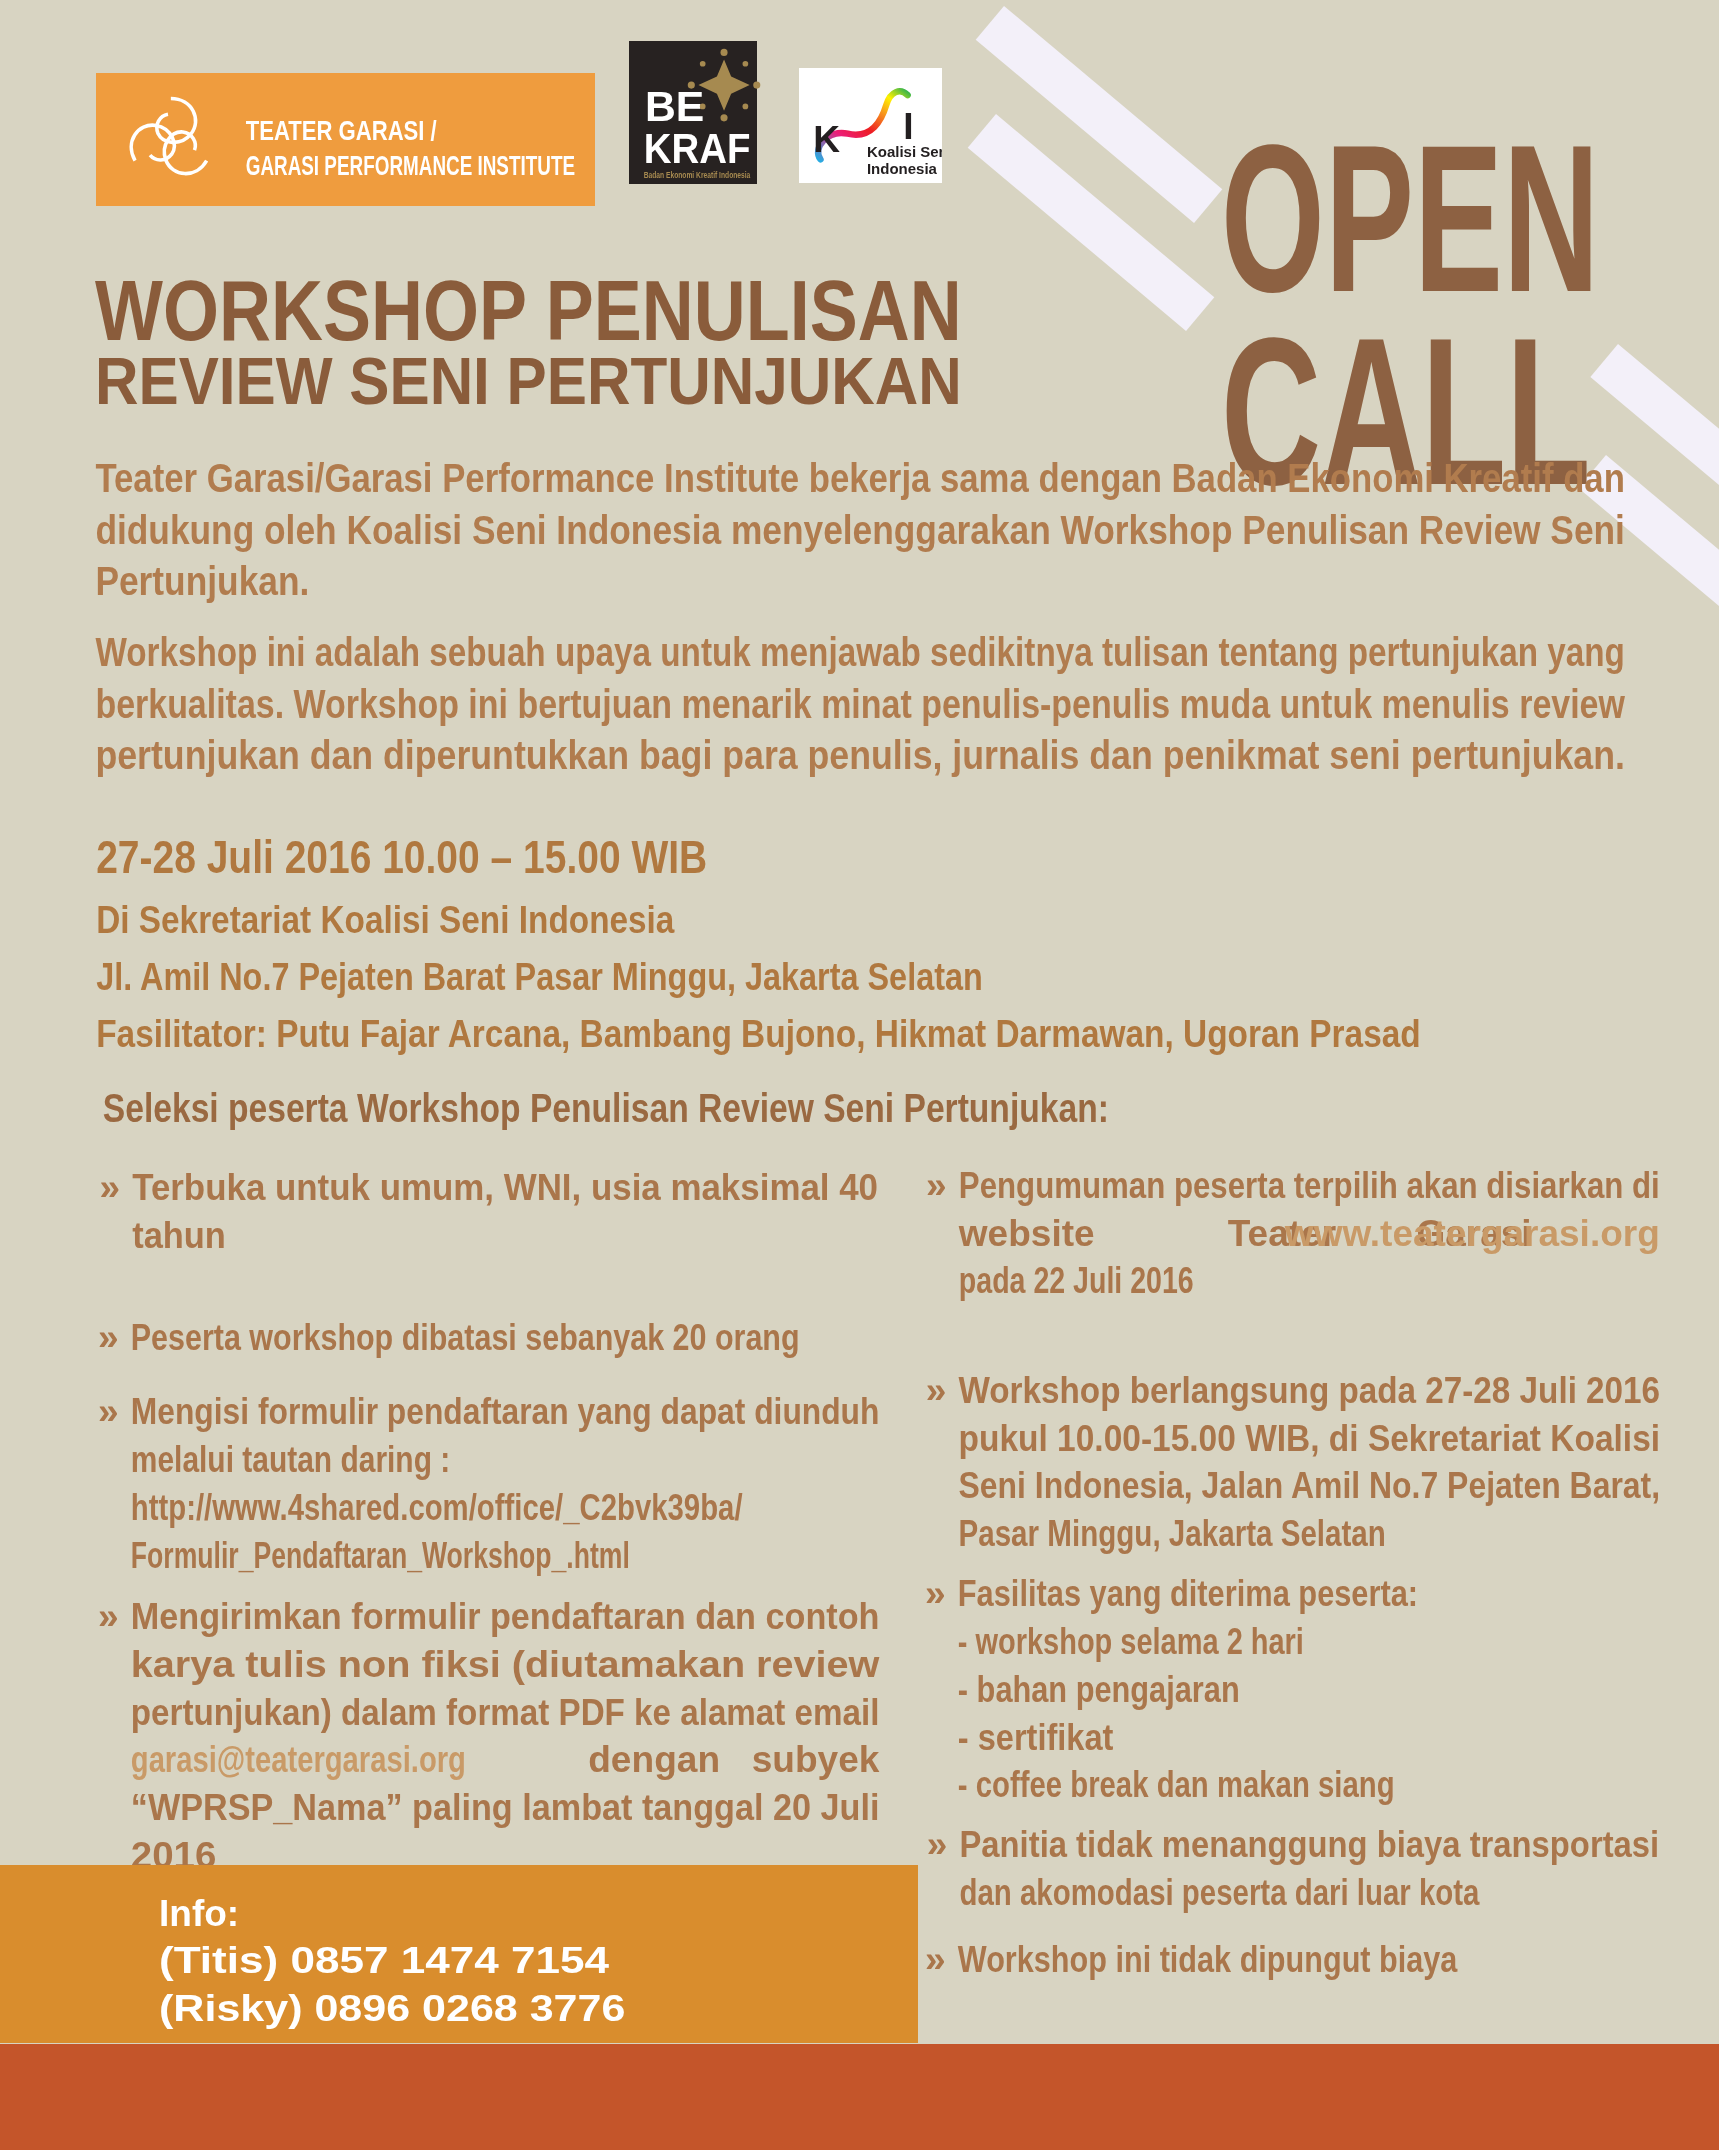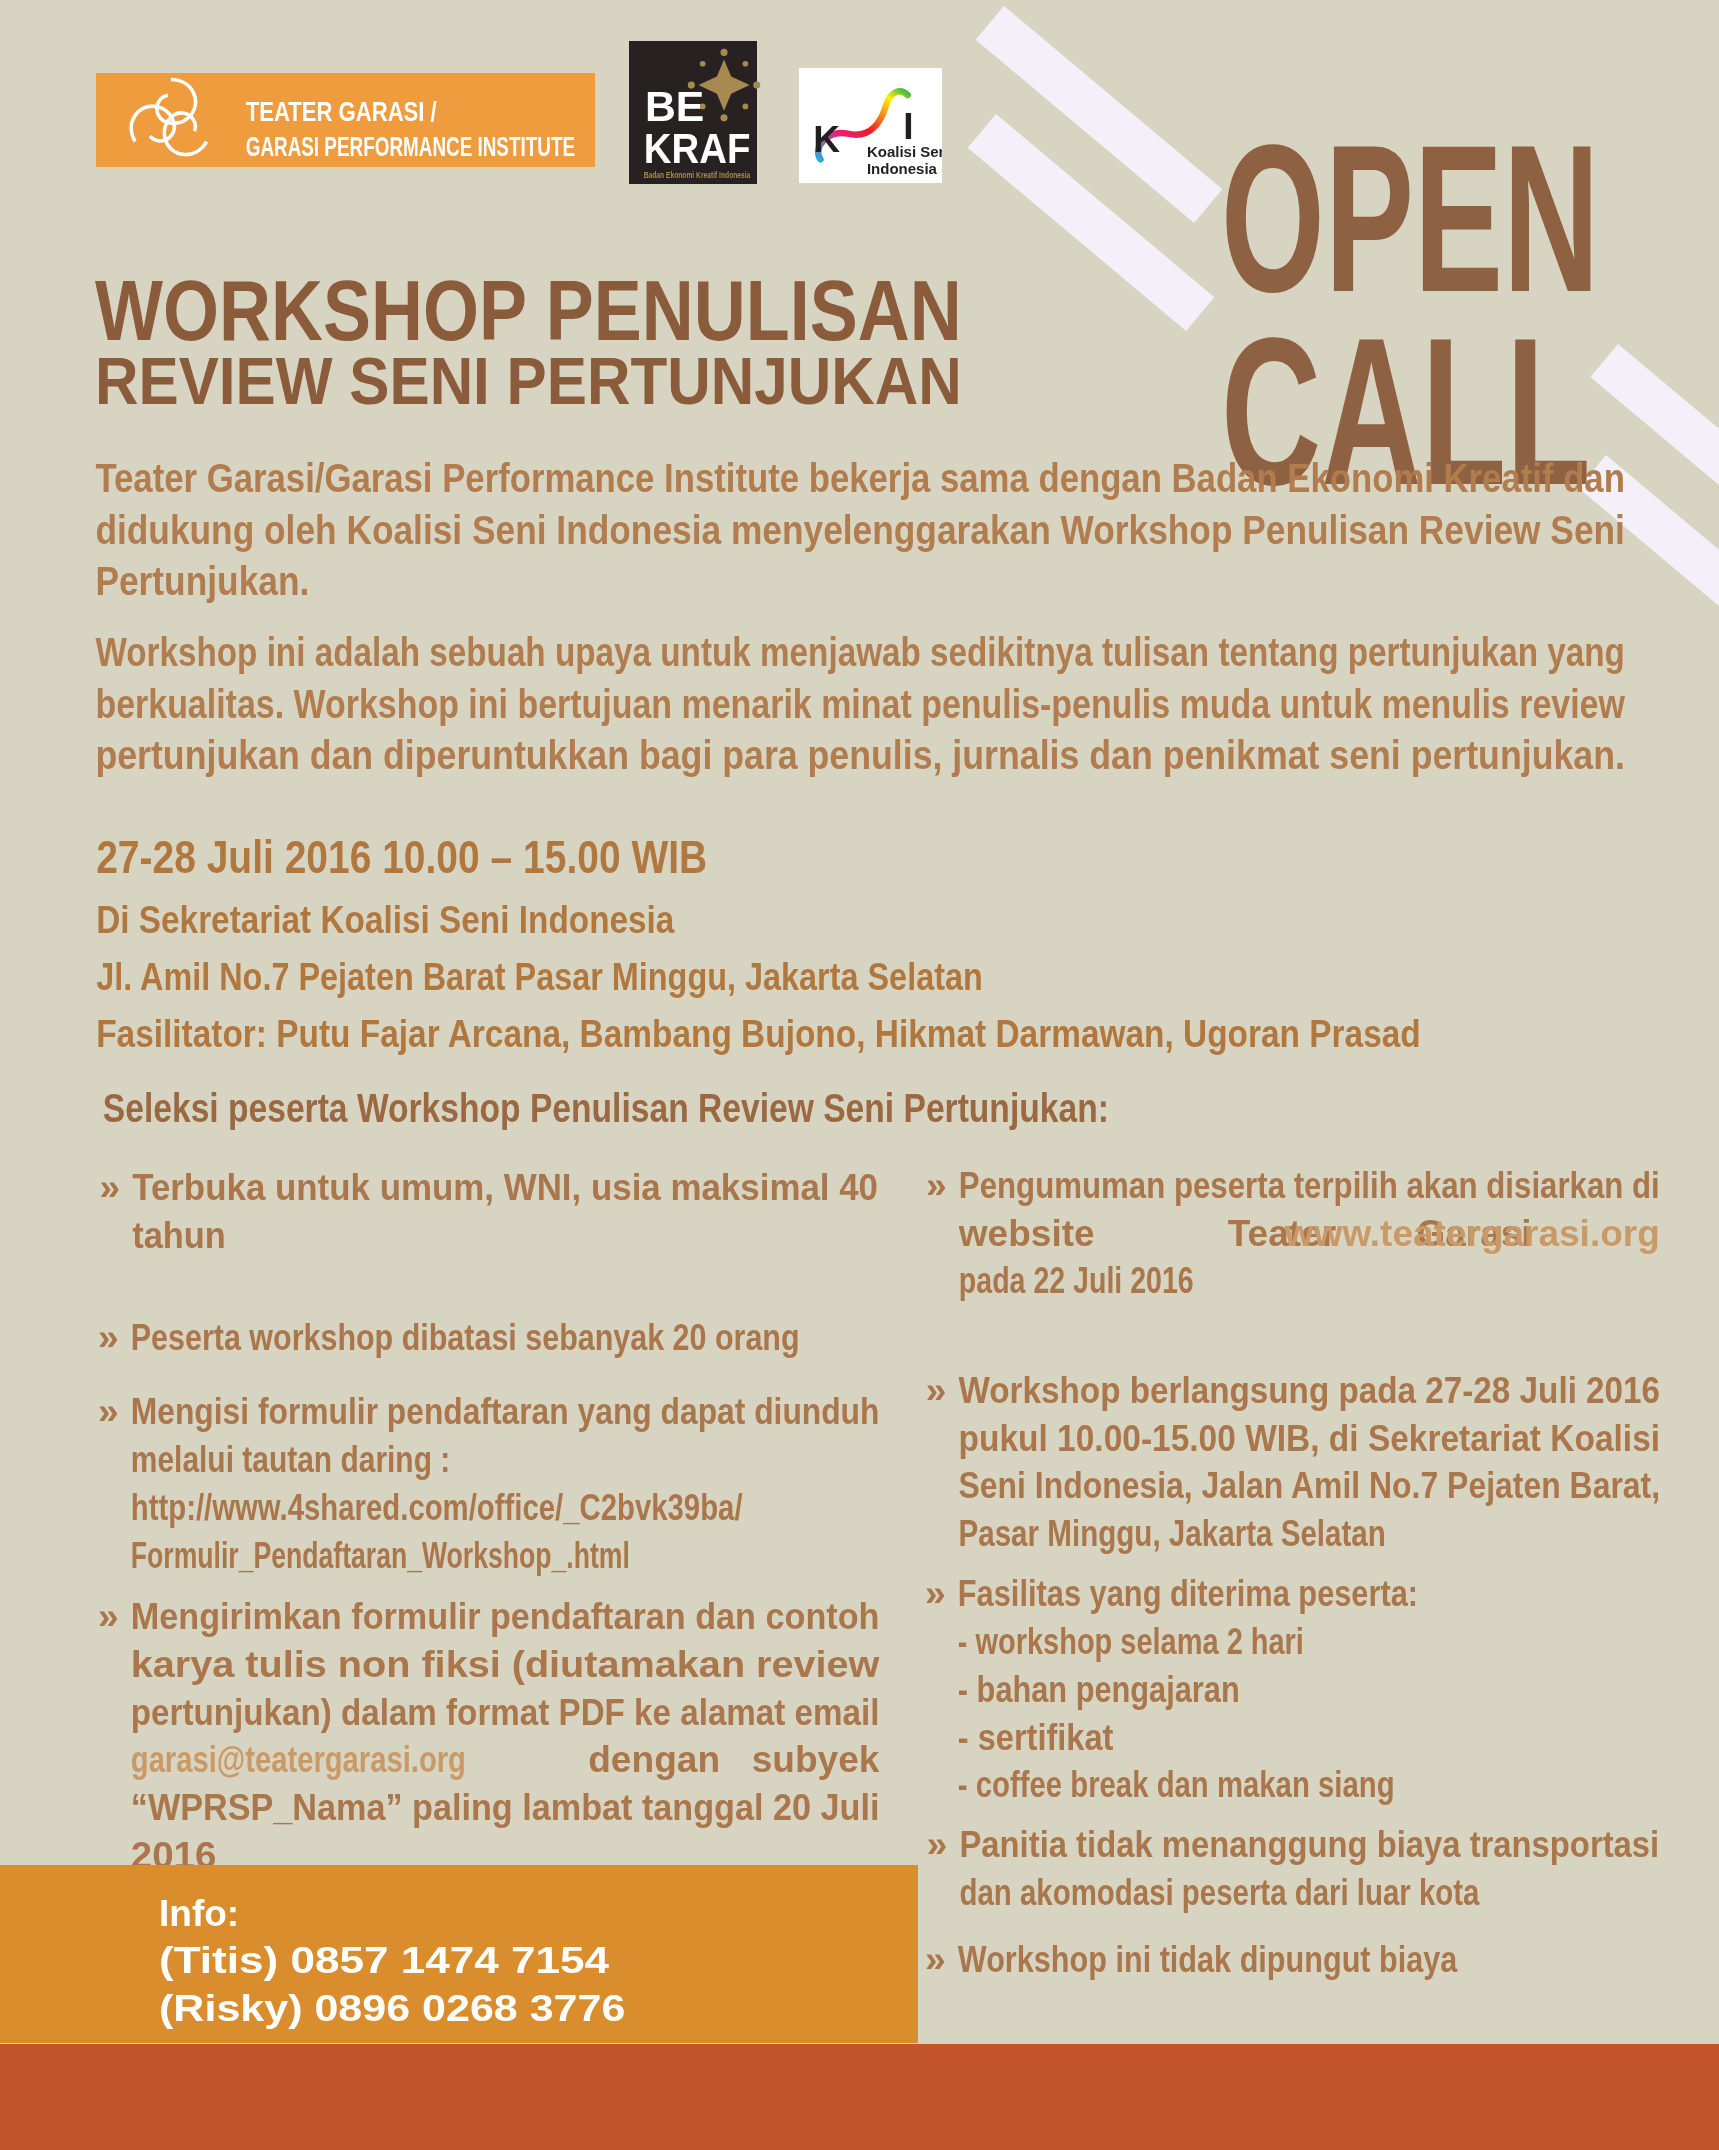--- a/index.html
+++ b/index.html
@@ -10,21 +10,21 @@
   .abs{position:absolute;}
   svg text{font-family:"Liberation Sans",sans-serif;font-weight:bold;}
   .c-body{fill:#b17c4e}.c-bul{fill:#aa764b}.c-date{fill:#b0783f}
   .c-head{fill:#9a6941}.c-title{fill:#8a5c3b}.c-oc{fill:#8d6142}
   .c-light{fill:#c99a67}.c-white{fill:#ffffff}.c-gold{fill:#a68a50}
   .c-dark{fill:#231f20}
   .fs52{font-size:52px}.fs56{font-size:56px}.fs64{font-size:64px}
   .fs54{font-size:54px}.fs58{font-size:58px}.fs120{font-size:120px}
   .fs94{font-size:94px}.fs295{font-size:295px}
   .stripe{position:absolute;background:#f3f0f9;transform-origin:0 0;transform:rotate(40deg);}
-  .banner{left:96px;top:73px;width:499px;height:94px;background:#ef9c3e;display:flex;align-items:center;}
+  .banner{left:96px;top:73px;width:499px;height:133px;background:#ef9c3e;display:flex;align-items:center;}
   .bekraf{left:629px;top:41px;width:128px;height:143px;background:#272221;}
   .ksi{left:799px;top:68px;width:143px;height:115px;background:#ffffff;}
   .infobox{left:0;top:1865px;width:870px;height:178px;background:#d98d2d;padding-left:48px;}
   .botband{left:0;top:2044px;width:1720px;height:107px;background:#c4552a;}
 </style>
 </head>
 <body>
 
 <div class="poster">
 

